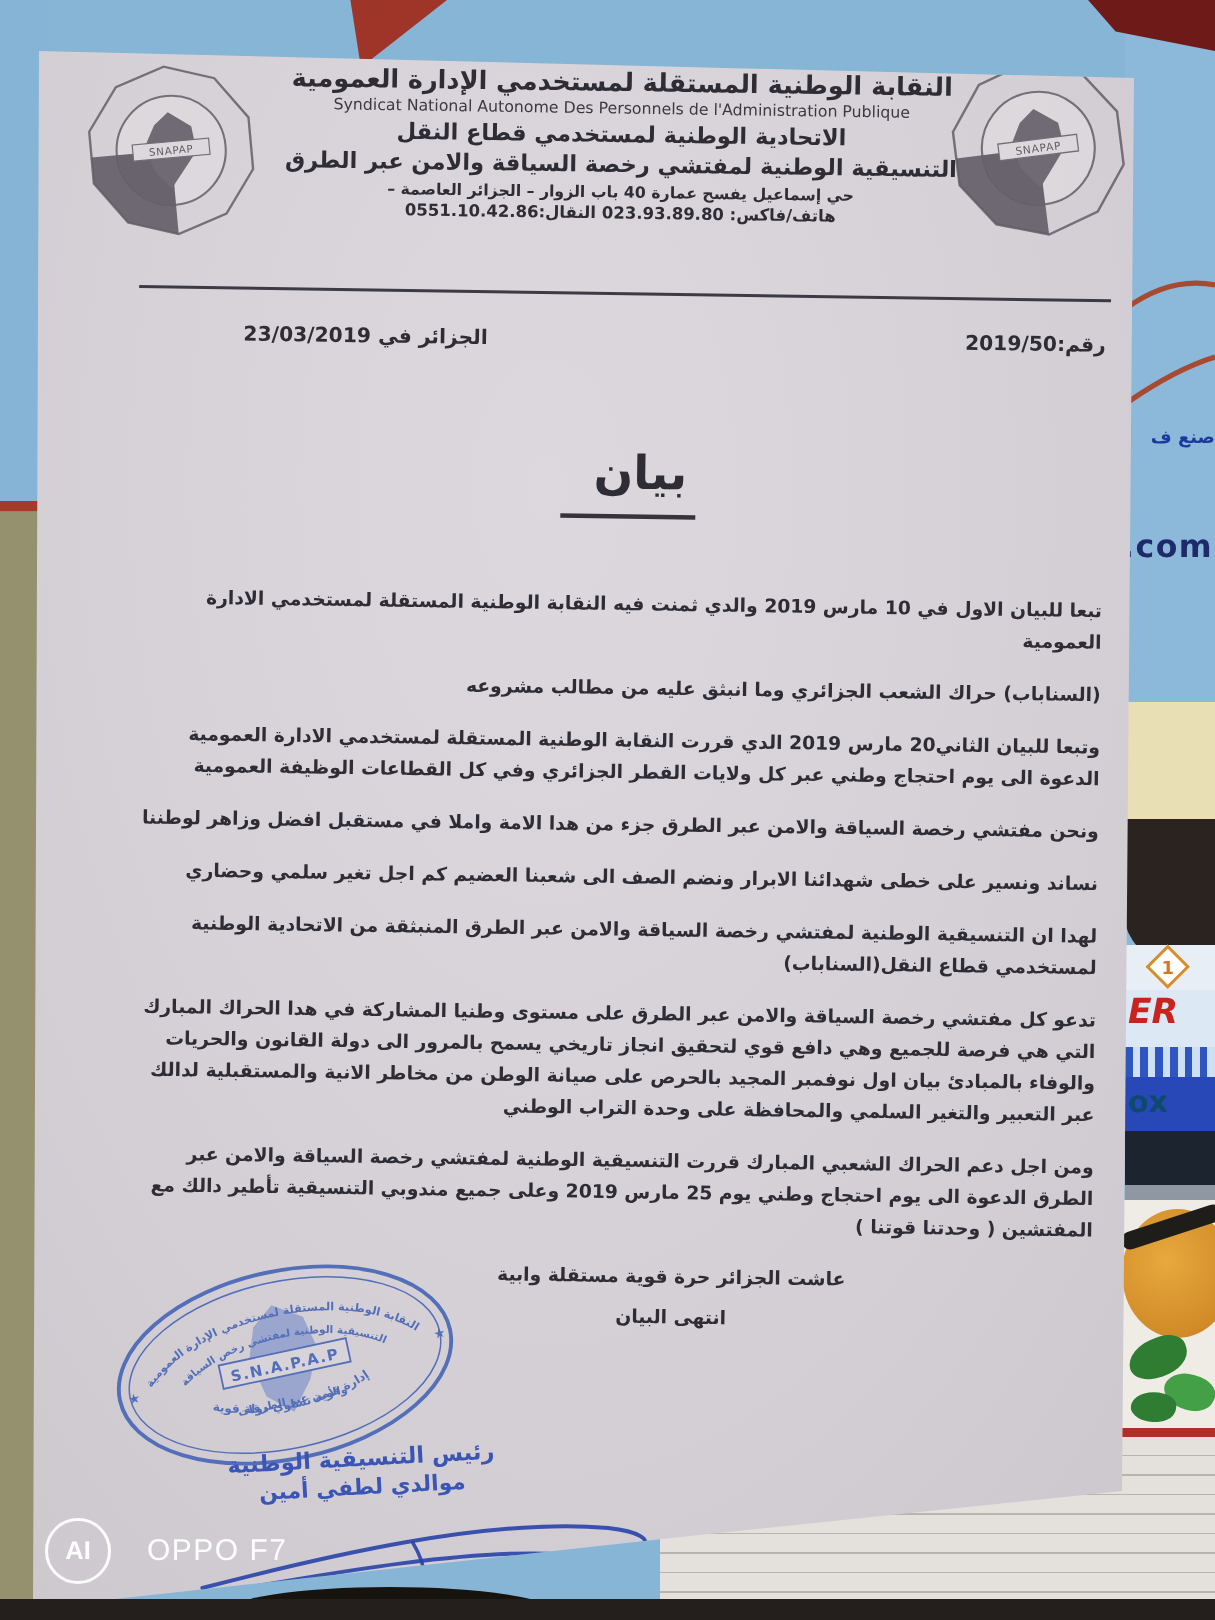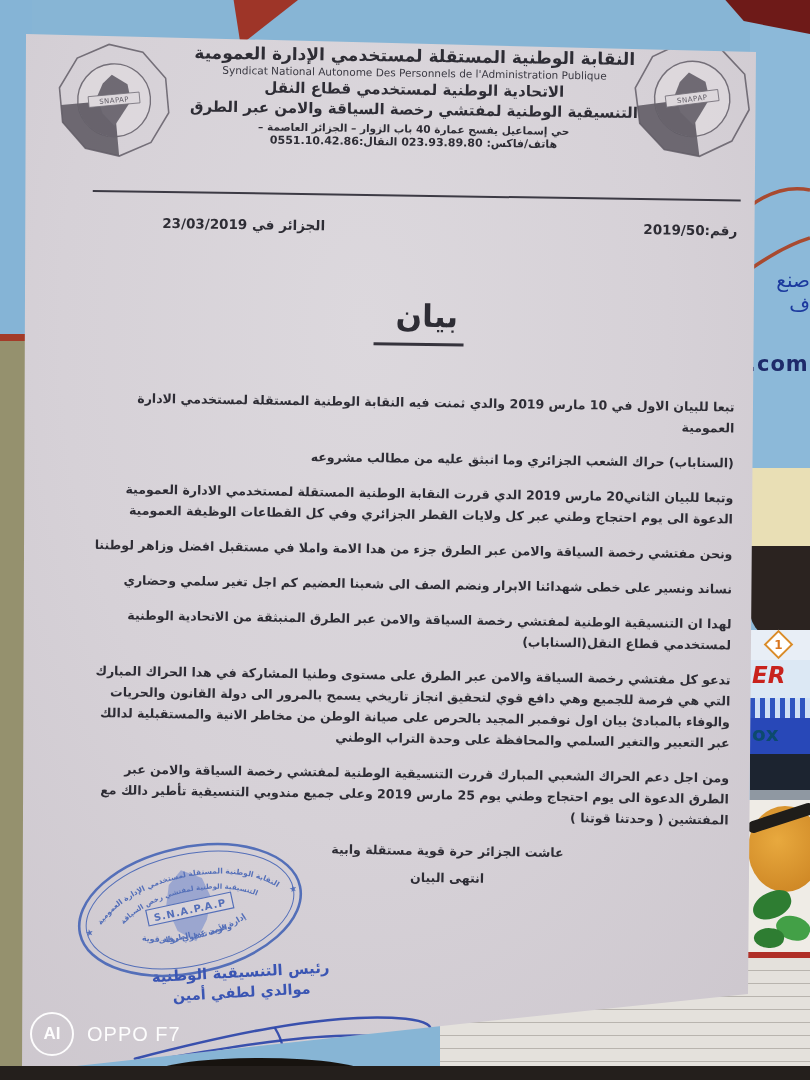--- a/index.html
+++ b/index.html
@@ -33,21 +33,21 @@
   .bg-leaf{background:#2e7d32;border-radius:60% 40% 55% 45%;}
   .bg-redline{left:748px;top:952px;width:62px;height:7px;background:#b03028;}
   .bg-lines{left:440px;top:958px;width:370px;height:112px;background:#e4e1dc;
             background-image:repeating-linear-gradient(180deg,transparent 0 12px,#b8b4ae 12px 13px);}
   .bg-bottom{left:0;top:1066px;width:810px;height:14px;background:#241f1c;z-index:4;}
   .bg-blob{left:150px;top:1058px;width:220px;height:34px;background:#17130f;border-radius:50%;z-index:4;}
   .bg-diamond{left:768px;top:634px;width:17px;height:17px;background:#fff;border:2px solid #d98c2a;
               transform:rotate(45deg);}
   .bg-num1{left:768px;top:634px;width:21px;height:21px;color:#d9751f;font-size:12px;font-weight:bold;
            display:flex;align-items:center;justify-content:center;}
-  .t-madein{left:752px;top:268px;width:58px;color:#1c3a9e;font-size:20px;font-weight:normal;direction:rtl;}
+  .t-madein{left:752px;top:284px;width:58px;color:#1c3a9e;font-size:12px;font-weight:bold;direction:rtl;}
   .t-com{left:748px;top:352px;width:62px;color:#1e2a6a;font-size:21px;font-weight:bold;letter-spacing:1px;}
   .t-er{left:752px;top:662px;width:46px;color:#c8231d;font-size:23px;font-weight:bold;font-style:italic;}
   .t-ox{left:752px;top:722px;width:70px;color:#0c4a6e;font-size:20px;font-weight:bold;}
   .bg-curves{left:748px;top:140px;}
 
   
   .paper{position:absolute;left:0;top:0;width:810px;height:1080px;z-index:2;
          clip-path:polygon(26px 34px,756px 52px,748px 994px,460px 1024px,22px 1072px);
          background:radial-gradient(ellipse at 45% 30%,#dcd8dd 0%,#d6d1d7 48%,#cbc5cc 100%);
          box-shadow:inset -10px 0 18px rgba(0,0,0,.08);}
@@ -83,21 +83,21 @@
          transform:rotate(-13deg);opacity:.88;}
   .stamp text{font-family:"DejaVu Sans",sans-serif;fill:#4262b5;}
 
   .sig-text{position:absolute;left:150px;top:960px;width:210px;text-align:center;direction:rtl;
             transform:rotate(-4deg);color:#3a55b3;z-index:3;}
   .sig-text .role{font-size:15px;font-weight:bold;}
   .sig-text .name{font-size:14.5px;font-weight:bold;margin-top:3px;}
   .sig-stroke{position:absolute;left:140px;top:995px;width:340px;height:85px;z-index:3;}
 
   
-  .watermark{position:absolute;left:30px;top:1012px;display:flex;align-items:center;gap:13px;z-index:10;justify-content:space-between;}
+  .watermark{position:absolute;left:30px;top:1012px;display:flex;align-items:center;gap:24px;z-index:10;justify-content:space-between;}
   .wm-circle{width:40px;height:40px;border:2.5px solid rgba(255,255,255,.95);border-radius:50%;
              display:flex;align-items:center;justify-content:center;
              color:rgba(255,255,255,.97);font-size:17px;font-weight:bold;
              font-family:"Liberation Sans",sans-serif;}
   .wm-label{color:rgba(255,255,255,.95);font-size:20px;font-weight:500;letter-spacing:1px;
             font-family:"Liberation Sans",sans-serif;}
 </style>
 </head>
 <body>
 

